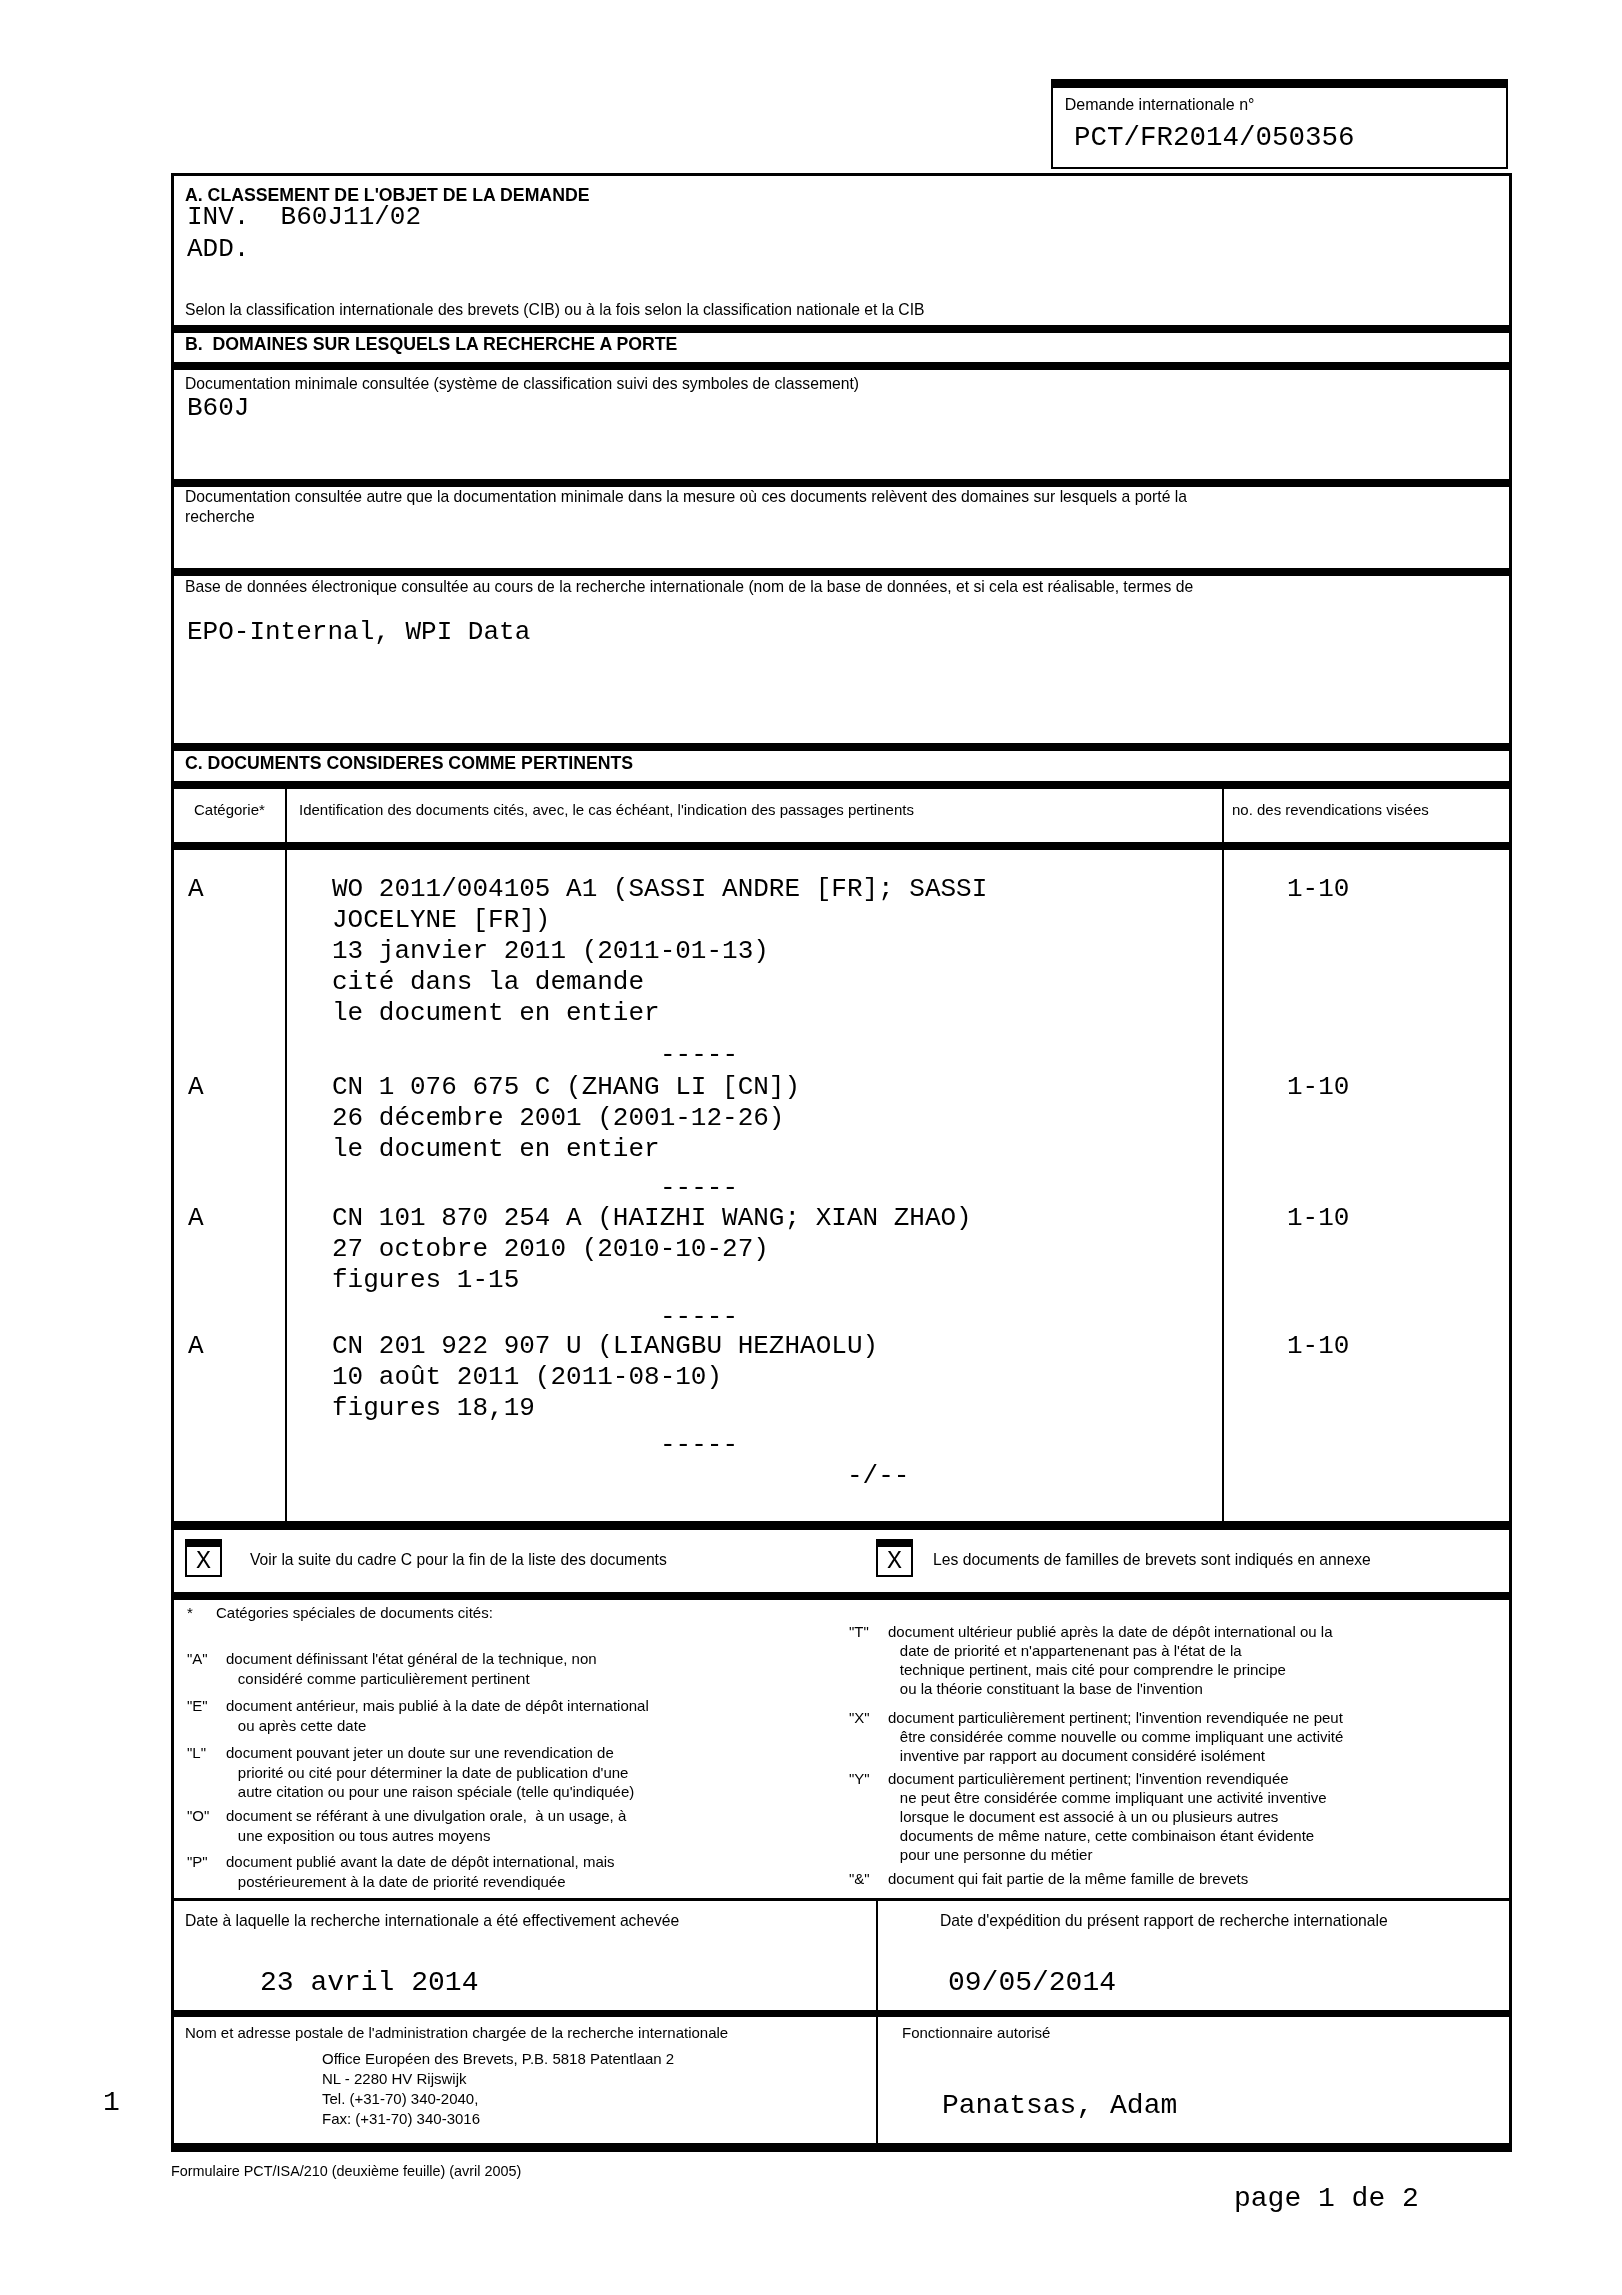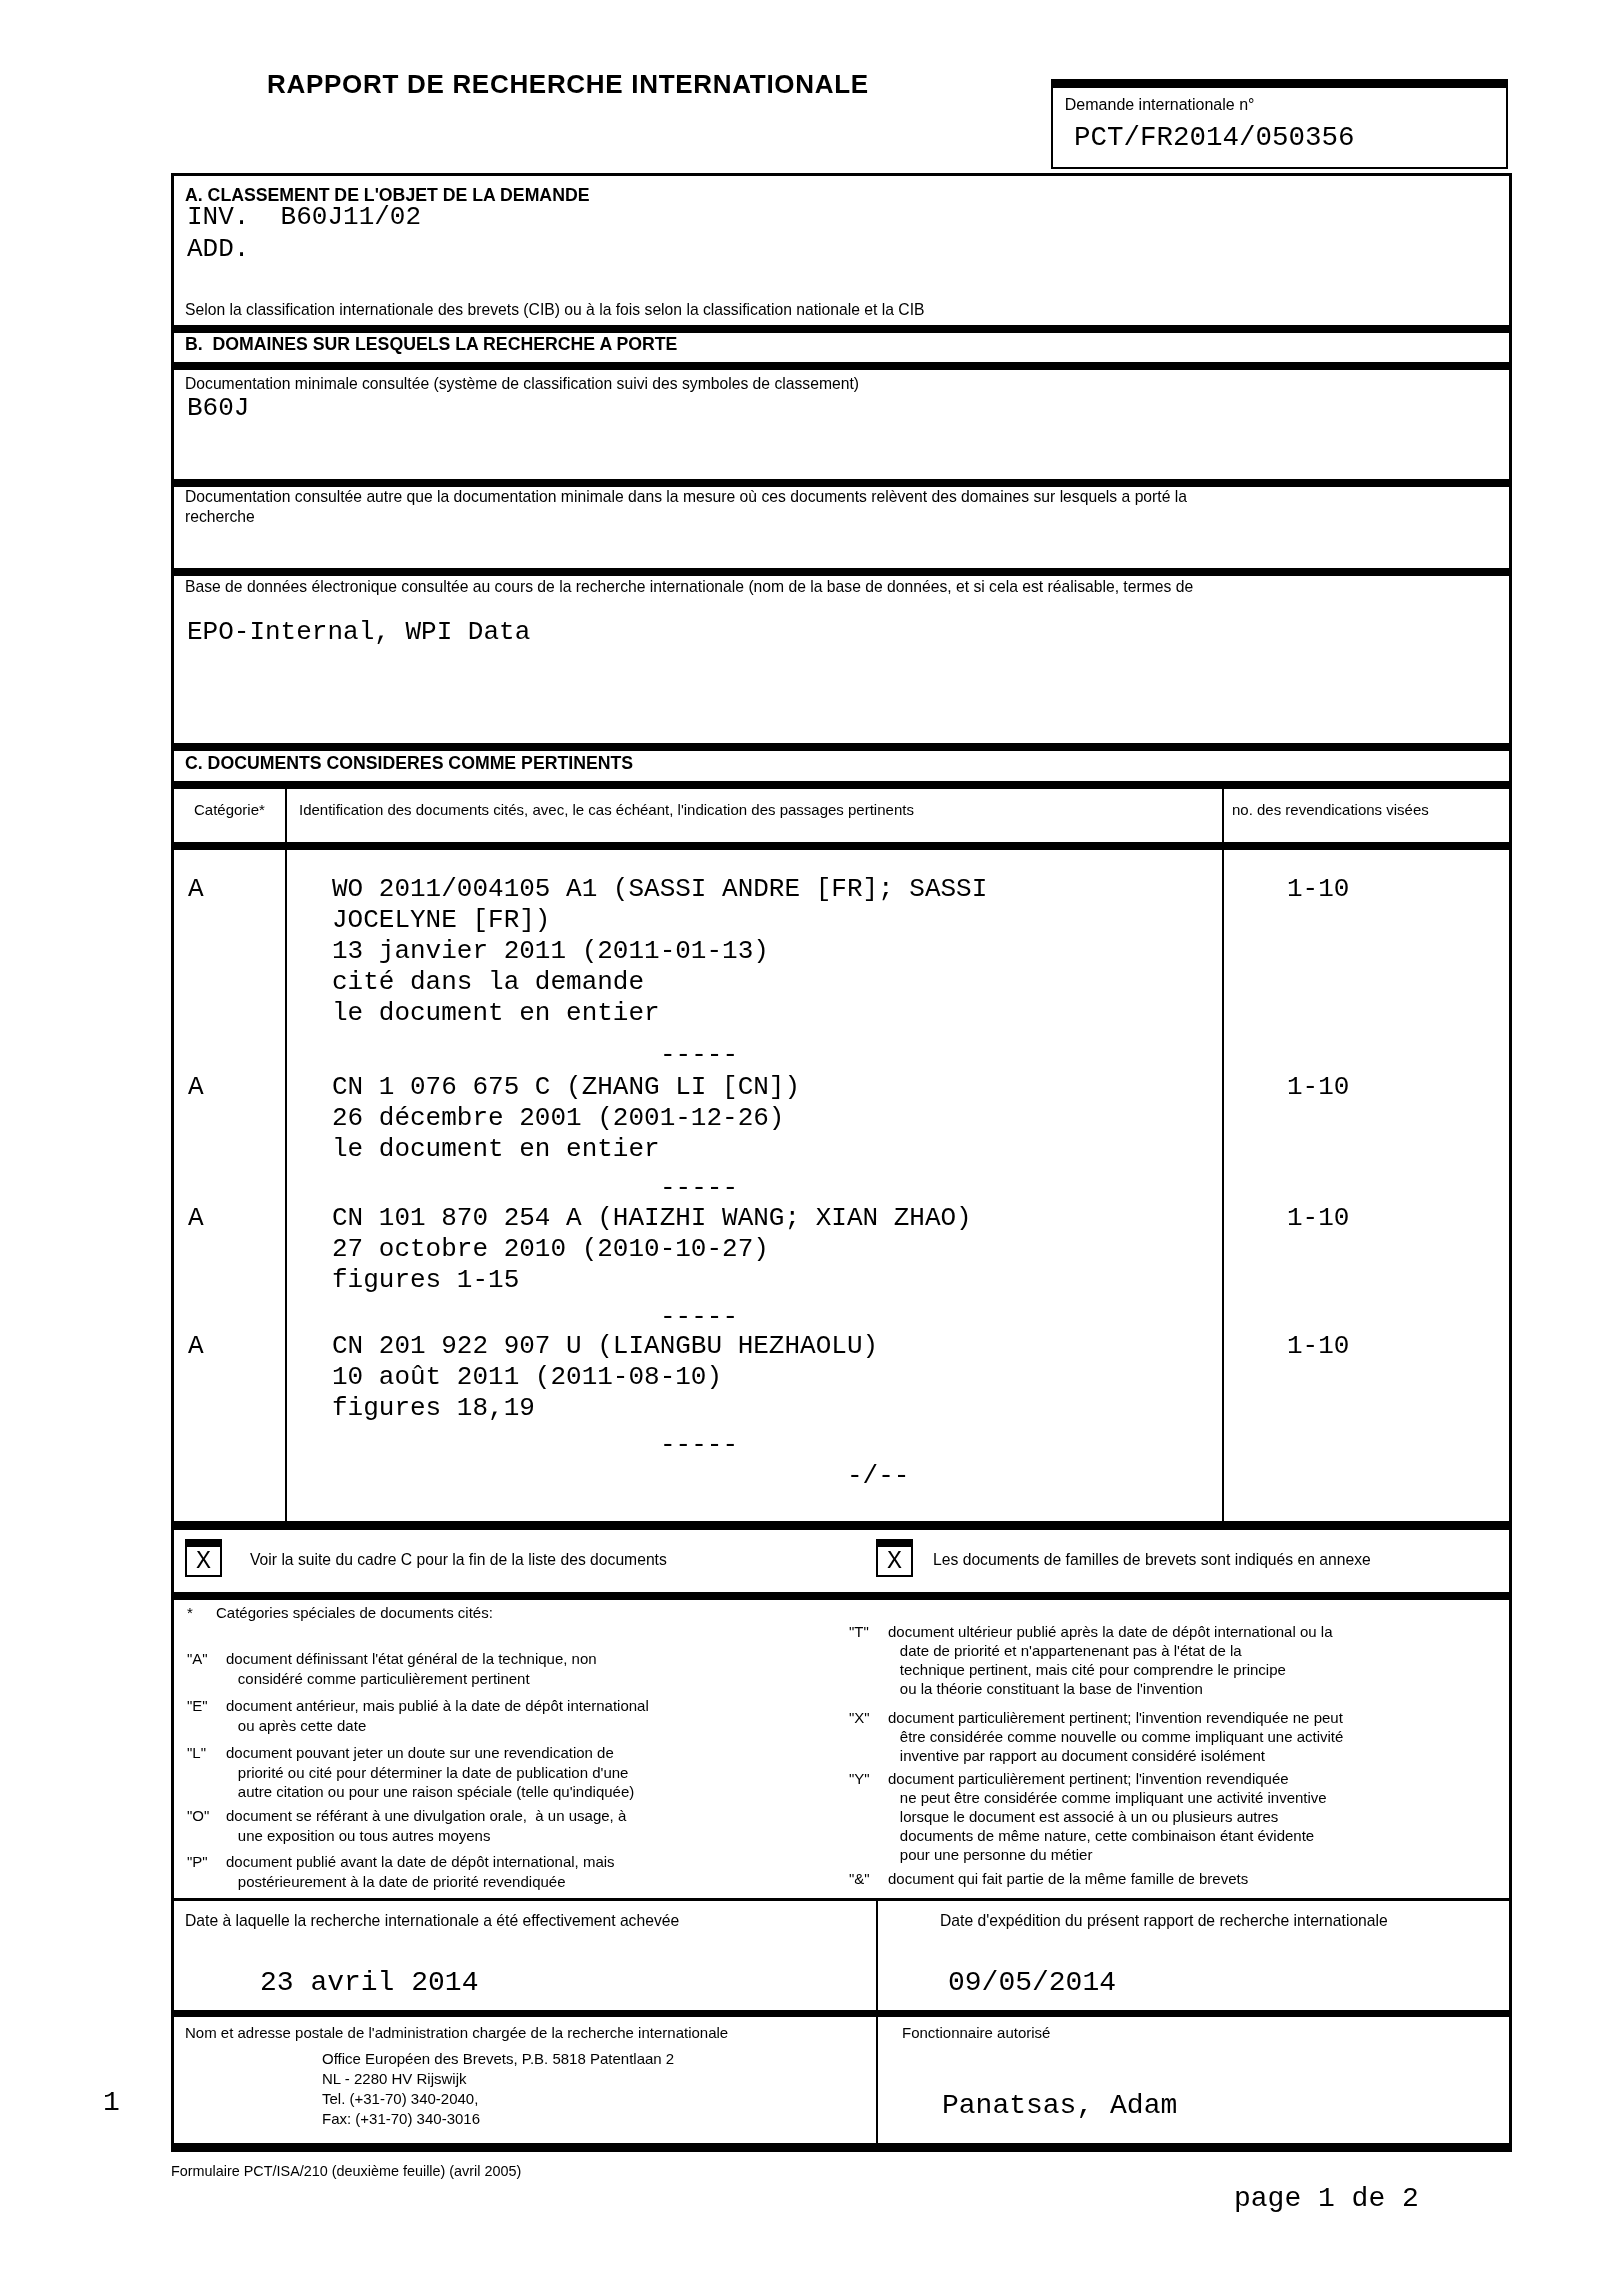--- a/index.html
+++ b/index.html
@@ -40,21 +40,20 @@
   .lg-lines{margin-left:39px;}
   .lg-lines div{white-space:pre;}
   .lg-lines div.cont{margin-left:11.8px;}
   .addr div{white-space:pre;}
 </style>
 </head>
 <body>
 
 <div class="page">
 
-  <div class="abs title">RAPPORT DE RECHERCHE INTERNATIONALE</div>
   <div class="abs appbox">
     <div class="lbl sans">Demande internationale n°</div>
     <div class="val mono">PCT/FR2014/050356</div>
   </div>
 
   <div class="abs frame"></div>
 
   <div class="abs hbar" style="top:325px;height:7.9px;"></div>
   <div class="abs hbar" style="top:362px;height:7.9px;"></div>
   <div class="abs hbar" style="top:479px;height:7.9px;"></div>

